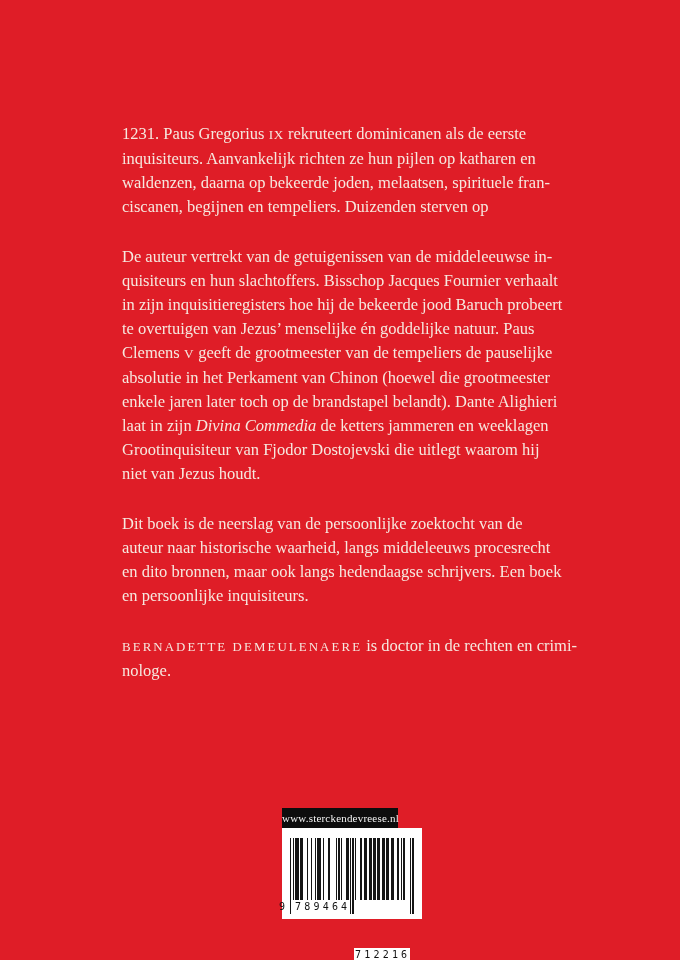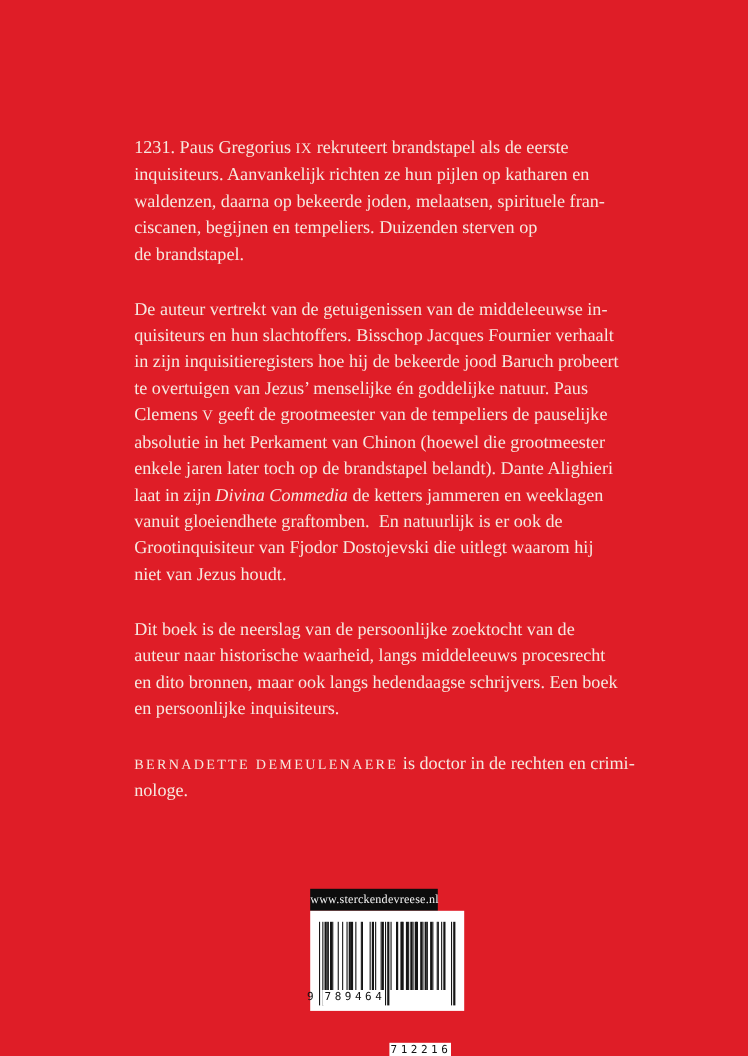--- a/index.html
+++ b/index.html
@@ -73,36 +73,34 @@
   .dL{left:3px;width:55px;background:#ffffff;letter-spacing:3.2px;padding-left:2px;box-sizing:border-box;text-align:center;}
   .dR{left:64px;width:56px;background:#ffffff;letter-spacing:3.2px;padding-left:1px;box-sizing:border-box;margin-top:48px;}
 </style>
 </head>
 <body>
 
 <div class="cover">
 
   <div class="blurb">
       <div class="para">
-        <div class="line"><span>1231. Paus Gregorius </span><span class="sc">IX</span><span> rekruteert brandstapel als de eerste</span></div>
+        <div class="line"><span>1231. Paus Gregorius </span><span class="sc">IX</span><span> rekruteert dominicanen als de eerste</span></div>
         <div class="line"><span>inquisiteurs. Aanvankelijk richten ze hun pijlen op katharen en</span></div>
         <div class="line"><span>waldenzen, daarna op bekeerde joden, melaatsen, spirituele fran-</span></div>
         <div class="line"><span>ciscanen, begijnen en tempeliers. Duizenden sterven op</span></div>
-        <div class="line"><span>de brandstapel.</span></div>
       </div>
       <div class="para">
         <div class="line"><span>De auteur vertrekt van de getuigenissen van de middeleeuwse in-</span></div>
         <div class="line"><span>quisiteurs en hun slachtoffers. Bisschop Jacques Fournier verhaalt</span></div>
         <div class="line"><span>in zijn inquisitieregisters hoe hij de bekeerde jood Baruch probeert</span></div>
         <div class="line"><span>te overtuigen van Jezus’ menselijke én goddelijke natuur. Paus</span></div>
         <div class="line"><span>Clemens </span><span class="sc">V</span><span> geeft de grootmeester van de tempeliers de pauselijke</span></div>
         <div class="line"><span>absolutie in het Perkament van Chinon (hoewel die grootmeester</span></div>
         <div class="line"><span>enkele jaren later toch op de brandstapel belandt). Dante Alighieri</span></div>
         <div class="line"><span>laat in zijn </span><span class="it">Divina Commedia</span><span> de ketters jammeren en weeklagen</span></div>
-        <div class="line"><span>vanuit gloeiendhete graftomben.  En natuurlijk is er ook de</span></div>
         <div class="line"><span>Grootinquisiteur van Fjodor Dostojevski die uitlegt waarom hij</span></div>
         <div class="line"><span>niet van Jezus houdt.</span></div>
       </div>
       <div class="para">
         <div class="line"><span>Dit boek is de neerslag van de persoonlijke zoektocht van de</span></div>
         <div class="line"><span>auteur naar historische waarheid, langs middeleeuws procesrecht</span></div>
         <div class="line"><span>en dito bronnen, maar ook langs hedendaagse schrijvers. Een boek</span></div>
         <div class="line"><span>en persoonlijke inquisiteurs.</span></div>
       </div>
       <div class="para">

